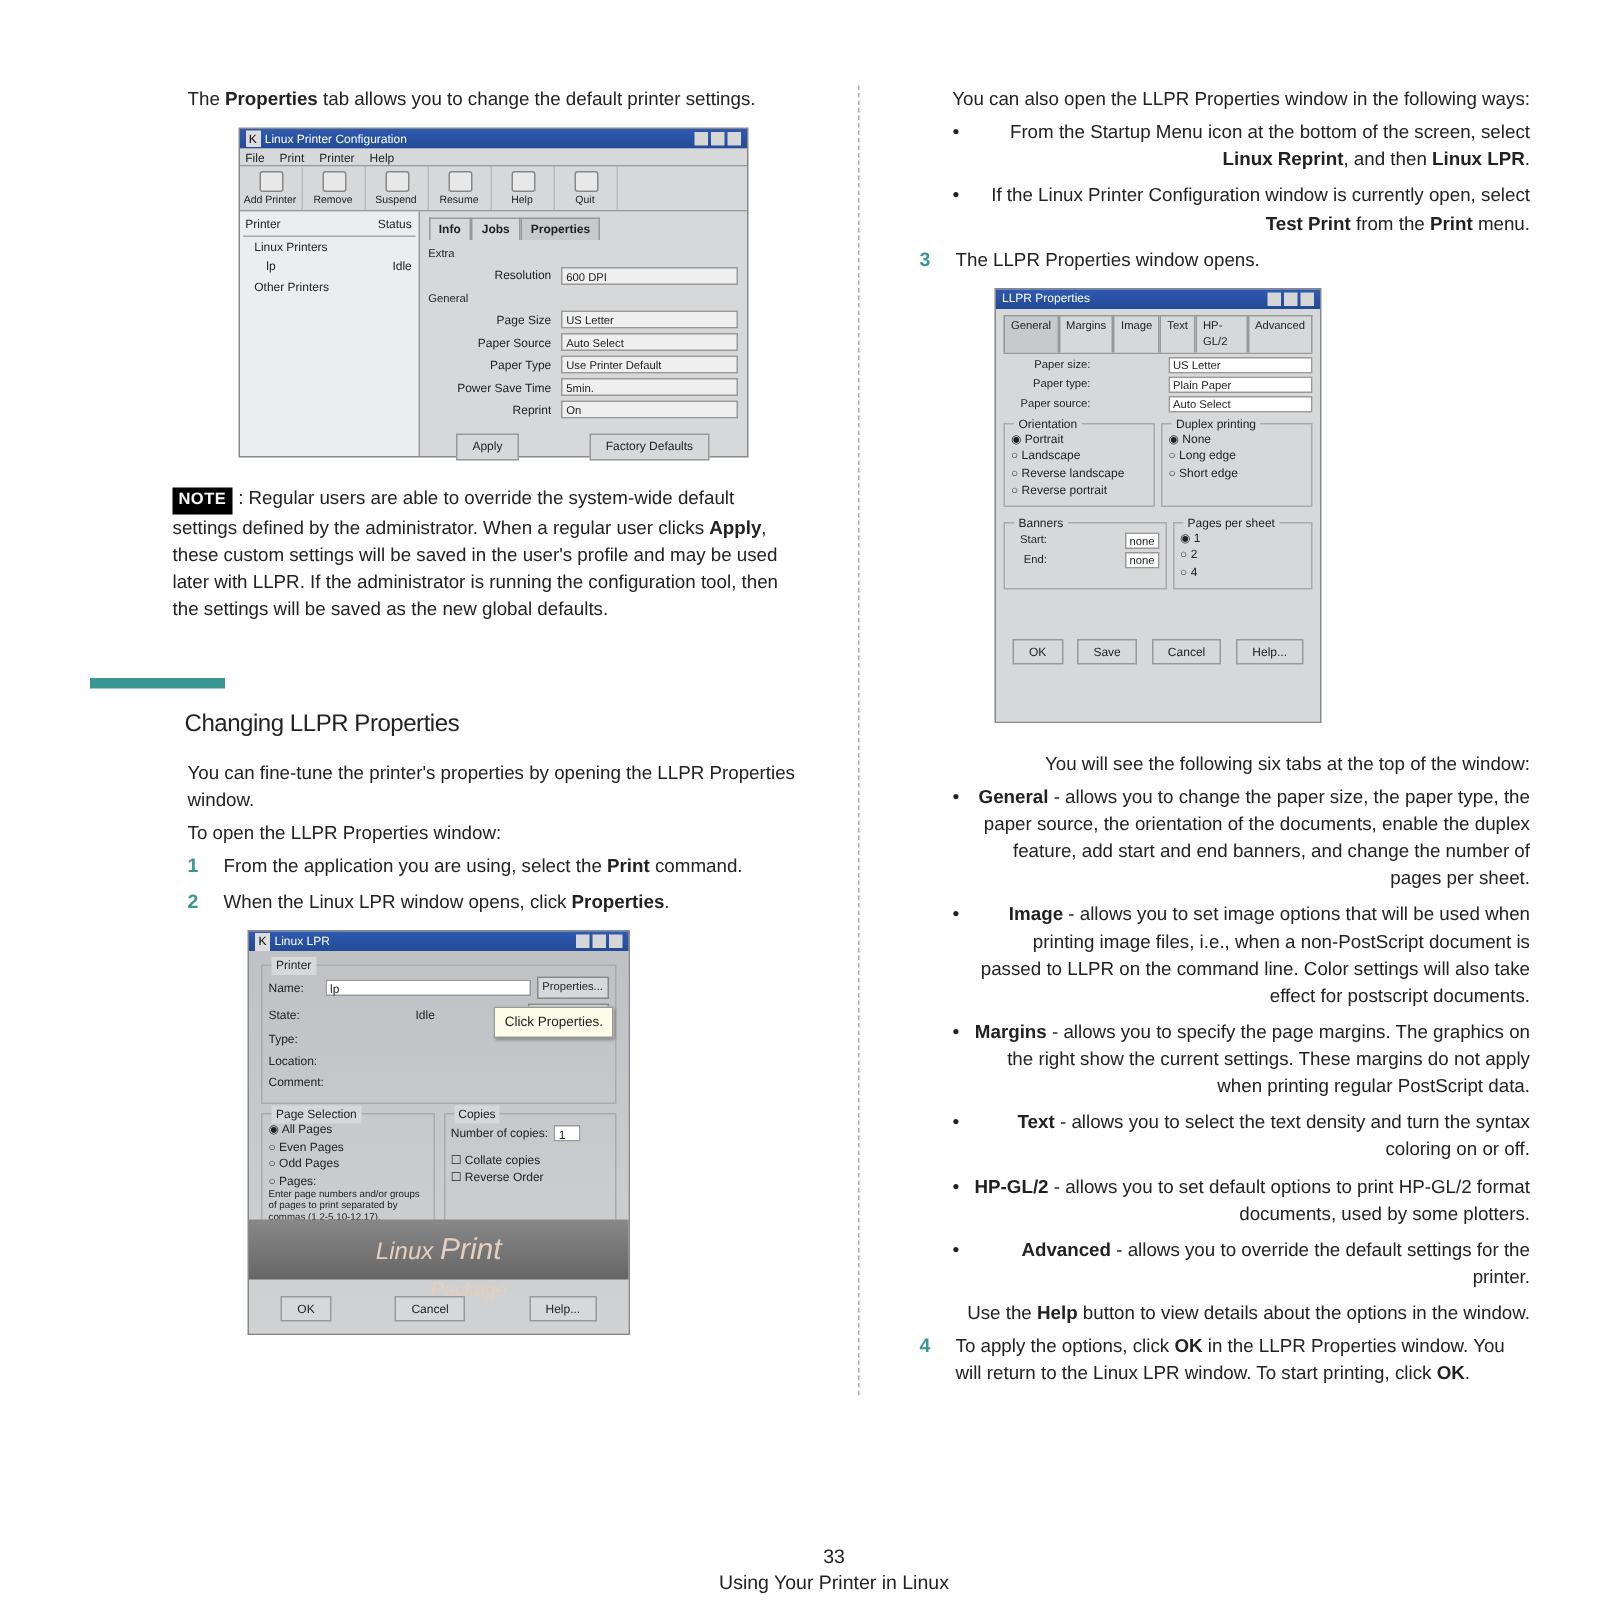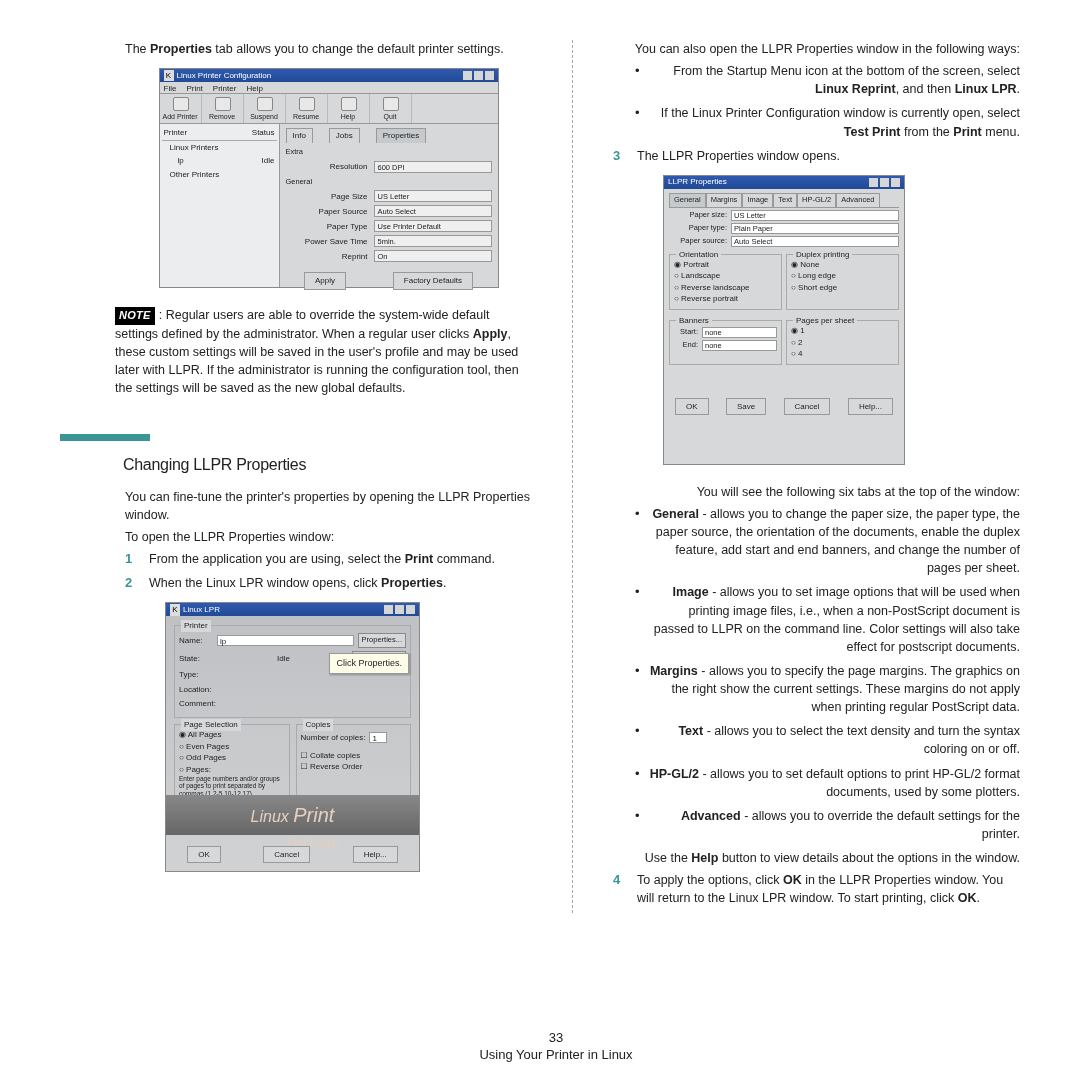--- a/index.html
+++ b/index.html
@@ -9,20 +9,21 @@
     background: #fff;
     font-family: Arial, Helvetica, sans-serif;
     font-size: 12.5px;
     color: #222;
     position: relative;
   }
   .page {
     display: flex;
     padding: 40px 60px 20px 60px;
     gap: 40px;
+    margin-top: 17px;
   }
   .col {
     flex: 1;
     line-height: 1.45;
   }
   .col-left { padding-left: 65px; }
   .col-right { }
   .divider-v {
     width: 0;
     border-left: 1px dashed #aaa;
@@ -31,31 +32,30 @@
   p { margin-bottom: 4px; }
   b { font-weight: bold; }
   .fig {
     display: block;
     margin: 10px auto 18px auto;
     background: linear-gradient(#bfc0c3, #d1d2d4);
     border: 1px solid #888;
   }
   .fig1 { width: 340px; height: 220px; position: relative; }
   .fig2 { width: 255px; height: 270px; position: relative; }
-  .fig3 { width: 242px; height: 290px; position: relative; margin-left: 50px; }
+  .fig3 { width: 218px; height: 290px; position: relative; margin-left: 50px; }
   .note-label {
     display: inline-block;
     background: #000;
     color: #fff;
     font-size: 11px;
     padding: 1px 4px;
     font-weight: bold;
     margin-right: 4px;
     letter-spacing: 0.3px;
-    font-style: italic;
   }
   .hbar {
     width: 90px;
     height: 7px;
     background: #3a9695;
     margin: 36px 0 12px -65px;
   }
   h2 {
     font-size: 16px;
     font-weight: 400;
@@ -131,21 +131,21 @@
     position:absolute; left:0; top:55px; bottom:0; width:120px;
     background:#ebedef; border-right:1px solid #999;
     font-size:8px; padding:2px;
   }
   .tree .hdr { display:flex; border-bottom:1px solid #aaa; padding:1px 2px; }
   .tree .row { padding:1px 2px 1px 8px; }
   .opts {
     position:absolute; left:120px; top:55px; right:0; bottom:0;
     background:#d6d8da; font-size:8px; padding:4px 6px;
   }
-  .tabrow { display:flex; gap:16px; margin-bottom:4px; }
+  .tabrow { display:flex; gap:0; margin-bottom:4px;font-weight:bold; }
   .tab { background:#d6d8da; border:1px solid #999; border-bottom:none; padding:1px 6px; font-size:8px;}
   .tab.active { background:#c7cacc; }
   .field { display:flex; align-items:center; margin:3px 0; }
   .field label { width:88px; text-align:right; padding-right:6px; }
   .field .val { flex:1; background:#efefef; border:1px solid #999; padding:1px 3px; height:12px; font-size:7.5px; }
   .btn { background:#d6d8da; border:1px solid #999; padding:2px 10px; font-size:8px; }
   .btnrow { display:flex; gap:10px; justify-content:space-around; margin-top:10px; }
   .grpbox { border:1px solid #aaa; padding:4px; margin:3px 0; position:relative;}
   .grpbox .cap { position:absolute; top:-6px; left:6px; background:#d6d8da; padding:0 3px; font-size:8px;}
   
@@ -165,21 +165,21 @@
     background:linear-gradient(#888,#666);
     color:#e5d0c0; font-size:16px; text-align:center; padding-top:6px;
     font-style:italic;
   }
   .linux-logo .p { font-size:20px; }
   .f2-bbar { position:absolute; bottom:8px; left:0; right:0; display:flex; justify-content:space-around;}
   
   .f3-body { padding:4px 5px; font-size:8px; background:#d6d8da; height:calc(100% - 13px);}
   .f3-tabs { display:flex; border-bottom:1px solid #999; }
   .f3-tabs .tab { font-size:7.5px; padding:1px 4px; }
-  .f3-field { display:flex; align-items:center; margin:2px 0; }
+  .f3-field { display:flex; align-items:center; margin:2px 0;gap:48px; }
   .f3-field label { width:62px; text-align:right; padding-right:4px; font-size:7.5px;}
   .f3-field .val { flex:1; background:#fff; border:1px solid #999; height:11px; font-size:7.5px; padding:0 2px;}
   .f3-cols { display:flex; gap:4px; margin-top:4px;}
   .f3-col { flex:1; }
   .radio::before { content:"○ "; }
   .radio.sel::before { content:"◉ "; }
   .f3-bbar { display:flex; justify-content:space-between; padding:0 6px; margin-top:30px;}
   .indent { margin-left: 20px; text-align: right; }
 </style>
 </head>

